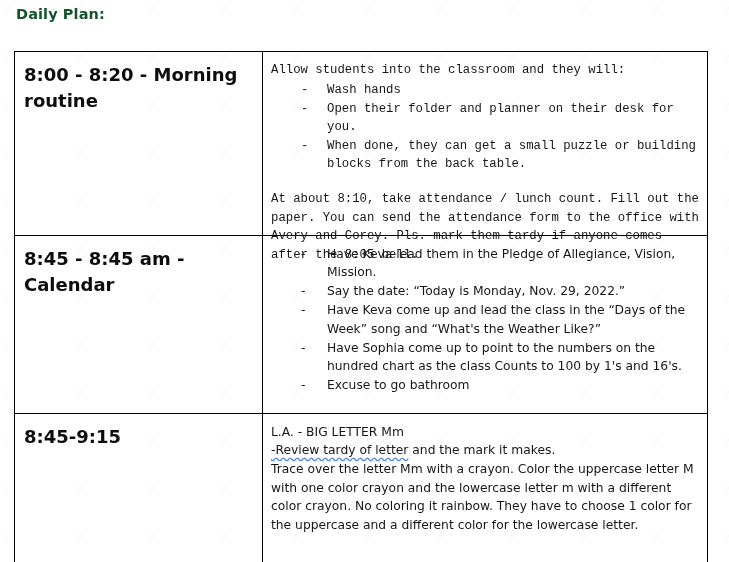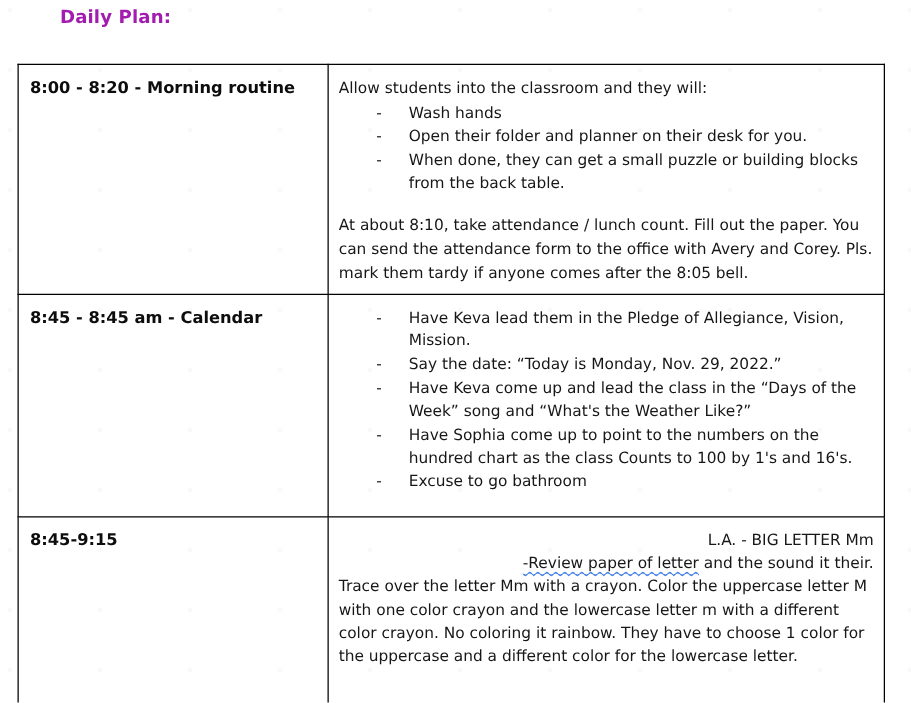--- a/index.html
+++ b/index.html
@@ -31,26 +31,26 @@
   .page {
     position: relative;
     z-index: 1;
     width: 729px;
     height: 562px;
     box-sizing: border-box;
   }
 
   .doc-title {
     position: absolute;
-    left: 48px;
+    left: 16px;
     top: 6px;
     font-size: 14.5px;
     font-weight: 700;
     letter-spacing: 0.1px;
-    color: #a21caf;
+    color: #14532d;
     white-space: nowrap;
   }
 
   .plan-table {
     position: absolute;
     left: 14px;
     top: 51px;
     width: 693px;
     border-collapse: collapse;
     table-layout: fixed;
@@ -58,33 +58,33 @@
   .plan-table td {
     border: 1.3px solid #000000;
     vertical-align: top;
     padding: 0;
   }
   .col-time  { width: 248px; }
   .col-detail{ width: 445px; }
 
   .time-cell {
     padding: 10px 8px 10px 9px;
-    font-size: 13px;
+    font-size: 18px;
     font-weight: 700;
     line-height: 1.45;
     color: #0d0d0d;
   }
   .detail-cell {
     padding: 9px 8px 10px 8px;
     font-size: 12.3px;
     line-height: 1.52;
     color: #171717;
   }
 
-  .row-1 .detail-cell { height: 164px; }
+  .row-1 .detail-cell { height: 164px; font-family: Liberation Mono, monospace; }
   .row-2 .detail-cell { height: 158px; }
   .row-3 .detail-cell { height: 136px; }
 
   .lead-line { margin: 0 0 1px 0; }
 
   ul.dash-list {
     list-style: none;
     margin: 0;
     padding: 0;
   }
@@ -109,21 +109,21 @@
     line-height: 1.52;
   }
   .para.gap-top { margin-top: 16px; }
 
   .spellcheck {
     text-decoration: underline wavy #4a86e8;
     text-decoration-skip-ink: none;
     text-underline-offset: 2px;
   }
 
-  .plain-line { margin: 0; line-height: 1.5; text-align: right; }
+  .plain-line { margin: 0; line-height: 1.5; }
 </style>
 </head>
 <body>
 
 <div class="page-texture"></div>
 
 <div class="page">
 
   <div class="doc-title">Daily Plan:</div>
 
@@ -168,21 +168,21 @@
         </td>
       </tr>
 
       <tr class="row-3">
         <td>
           <div class="time-cell">8:45-9:15</div>
         </td>
         <td>
           <div class="detail-cell">
             <p class="plain-line">L.A. - BIG LETTER Mm</p>
-            <p class="plain-line"><span class="spellcheck">-Review paper of letter</span><span> and the sound it their.</span></p>
+            <p class="plain-line"><span class="spellcheck">-Review tardy of letter</span><span> and the mark it makes.</span></p>
             <p class="para">Trace over the letter Mm with a crayon. Color the uppercase letter M with one color crayon and the lowercase letter m with a different color crayon. No coloring it rainbow. They have to choose 1 color for the uppercase and a different color for the lowercase letter.</p>
           </div>
         </td>
       </tr>
 
     </tbody>
   </table>
 
 </div>
 

